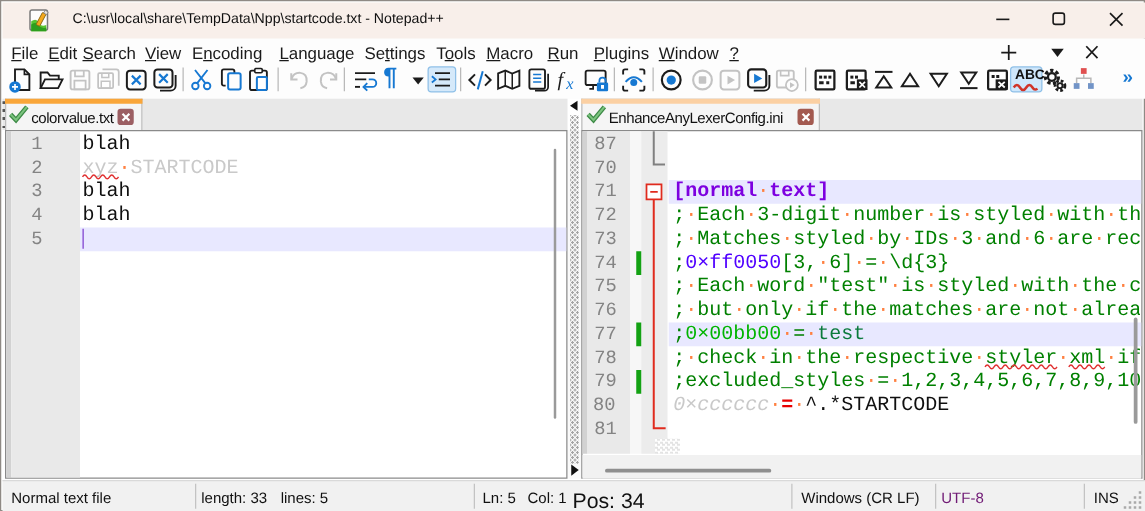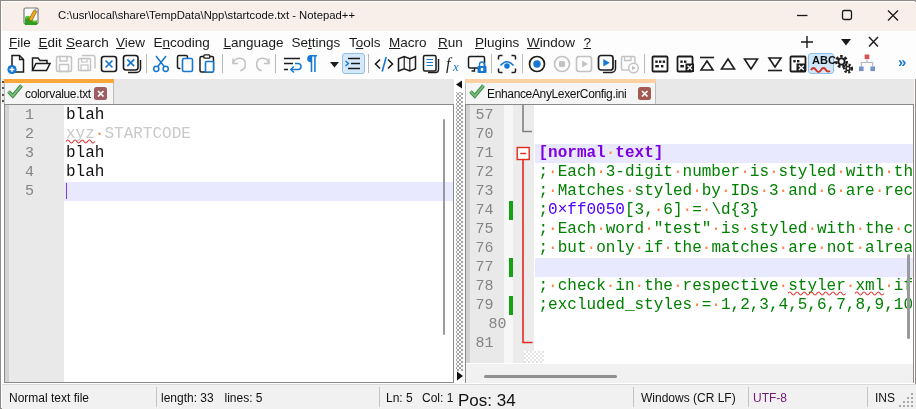--- a/index.html
+++ b/index.html
@@ -278,32 +278,32 @@
 <path d="M0,3.5 q1.8,-3 3.6,0 q1.8,3 3.6,0 q1.8,-3 3.6,0 q1.8,3 3.6,0 q1.8,-3 3.6,0 q1.8,3 3.6,0 q1.8,-3 3.6,0 q1.8,3 3.6,0" fill="none" stroke="#e03131" stroke-width="1.1"></path>
 </svg>
 <div style="position:absolute;left:438.5px;top:15px;width:2.6px;height:216px;background:#9a9a9a;border-radius:2px"></div>
 </div>
 <div style="position:absolute;left:463.5px;top:103px;width:449px;height:279px;border:1px solid #8a8a8a;background:#fff;overflow:hidden"></div>
 <div class="abs" style="position:absolute;left:463.5px;top:103px;width:449px;height:279px;overflow:hidden">
 <div style="position:absolute;left:1px;top:1px;width:4px;height:258px;background:#d2d2d2"></div>
 <div style="position:absolute;left:5px;top:1px;width:34.5px;height:258px;background:#e9e9e9"></div>
 <div style="position:absolute;left:39.5px;top:1px;width:9px;height:258px;background:#f7f7f7"></div>
 <div style="position:absolute;left:48.5px;top:1px;width:21px;height:258px;background:#ececec"></div>
-<div class="num" style="left:5px;top:1.5px;width:24px">57</div>
+<div class="num" style="left:5px;top:1.5px;width:24px">87</div>
 <div class="num" style="left:5px;top:20.5px;width:24px">70</div>
 <div class="num" style="left:5px;top:39.5px;width:24px">71</div>
 <div class="num" style="left:5px;top:58.5px;width:24px">72</div>
 <div class="num" style="left:5px;top:77.5px;width:24px">73</div>
 <div class="num" style="left:5px;top:96.5px;width:24px">74</div>
 <div class="num" style="left:5px;top:115.5px;width:24px">75</div>
 <div class="num" style="left:5px;top:134.5px;width:24px">76</div>
 <div class="num" style="left:5px;top:153.5px;width:24px">77</div>
 <div class="num" style="left:5px;top:172.5px;width:24px">78</div>
 <div class="num" style="left:5px;top:191.5px;width:24px">79</div>
-<div class="num" style="left:18px;top:210.5px;width:24px">80</div>
+<div class="num" style="left:4px;top:210.5px;width:24px">80</div>
 <div class="num" style="left:5px;top:229.5px;width:24px">81</div>
 <div style="position:absolute;left:59.5px;top:247px;width:20px;height:12px;background-image:conic-gradient(#e3e3e3 90deg,#fff 90deg 180deg,#e3e3e3 180deg 270deg,#fff 270deg);background-size:4px 4px"></div>
 <div style="position:absolute;left:44px;top:96.5px;width:4.2px;height:19px;background:#14a214"></div>
 <div style="position:absolute;left:44px;top:153.5px;width:4.2px;height:19px;background:#14a214"></div>
 <div style="position:absolute;left:44px;top:191.5px;width:4.2px;height:19px;background:#14a214"></div>
 <div style="position:absolute;left:70px;top:39.5px;width:378px;height:19px;background:#e8e8ff"></div>
 <div style="position:absolute;left:70px;top:153.5px;width:378px;height:19px;background:#e8e8ff"></div>
 <svg class="abs" style="left:0;top:0" width="449" height="279" viewBox="0 0 449 279">
 <path d="M58,1 V27.5 h9" fill="none" stroke="#808080" stroke-width="1.6"></path>
 <rect x="52.2" y="43.5" width="12" height="12" fill="#fff" stroke="#e02b1e" stroke-width="1.4"></rect>
@@ -311,22 +311,24 @@
 <path d="M58,55.5 V238.5 h9.5" fill="none" stroke="#e02b1e" stroke-width="1.6"></path>
 </svg>
 </div>
 <div class="abs" style="position:absolute;left:463.5px;top:103px;width:447.5px;height:259px;overflow:hidden">
 <div class="row" style="left:74px;top:39.5px"><b style="color:#7d00e0">[normal</b><span class="o">·</span><b style="color:#7d00e0">text]</b></div>
 <div class="row" style="left:74px;top:58.5px"><span style="color:#008000">;<span class="o">·</span>Each<span class="o">·</span>3-digit<span class="o">·</span>number<span class="o">·</span>is<span class="o">·</span>styled<span class="o">·</span>with<span class="o">·</span>thecolorvalue</span></div>
 <div class="row" style="left:74px;top:77.5px"><span style="color:#008000">;<span class="o">·</span>Matches<span class="o">·</span>styled<span class="o">·</span>by<span class="o">·</span>IDs<span class="o">·</span>3<span class="o">·</span>and<span class="o">·</span>6<span class="o">·</span>are<span class="o">·</span>recognized</span></div>
 <div class="row" style="left:74px;top:96.5px"><span style="color:#008000">;</span><span style="color:#5000ff">0×ff0050</span><span style="color:#008000">[3,</span><span class="o">·</span><span style="color:#008000">6]</span><span class="o">·</span><span style="color:#008000">=</span><span class="o">·</span><span style="color:#008000">\d{3}</span></div>
 <div class="row" style="left:74px;top:115.5px"><span style="color:#008000">;<span class="o">·</span>Each<span class="o">·</span>word<span class="o">·</span>"test"<span class="o">·</span>is<span class="o">·</span>styled<span class="o">·</span>with<span class="o">·</span>the<span class="o">·</span>colorvalue</span></div>
 <div class="row" style="left:74px;top:134.5px"><span style="color:#008000">;<span class="o">·</span>but<span class="o">·</span>only<span class="o">·</span>if<span class="o">·</span>the<span class="o">·</span>matches<span class="o">·</span>are<span class="o">·</span>not<span class="o">·</span>alreadystyled</span></div>
+<div class="row" style="left:74px;top:153.5px"><span style="color:#008000">;</span><span style="color:#00b400">0×00bb00</span><span class="o">·</span><span style="color:#008000">=</span><span class="o">·</span><span style="color:#0a7a3c">test</span></div>
 <div class="row" style="left:74px;top:172.5px"><span style="color:#008000">;<span class="o">·</span>check<span class="o">·</span>in<span class="o">·</span>the<span class="o">·</span>respective<span class="o">·</span>styler<span class="o">·</span>xml<span class="o">·</span>ifindoubt</span></div>
 <div class="row" style="left:74px;top:191.5px"><span style="color:#008000">;excluded_styles</span><span class="o">·</span><span style="color:#008000">=</span><span class="o">·</span><span style="color:#008000">1,2,3,4,5,6,7,8,9,10,11</span></div>
+<div class="row" style="left:74px;top:210.5px"><i class="k" style="color:#c9c9c9">0×cccccc</i><span class="o">·</span><b style="color:#e80000">=</b><span class="o">·</span><span style="color:#101010">^.*STARTCODE</span></div>
 <svg class="abs" style="left:323.5px;top:186px" width="60" height="6" viewBox="0 0 60 6">
 <path d="M0,3.5 q1.8,-3 3.6,0 q1.8,3 3.6,0 q1.8,-3 3.6,0 q1.8,3 3.6,0 q1.8,-3 3.6,0 q1.8,3 3.6,0 q1.8,-3 3.6,0 q1.8,3 3.6,0 q1.8,-3 3.6,0 q1.8,3 3.6,0 q1.8,-3 3.6,0 q1.8,3 3.6,0 q1.8,-3 3.6,0 q1.8,3 3.6,0 q1.8,-3 3.6,0 q1.8,3 3.6,0" fill="none" stroke="#e03131" stroke-width="1.1"></path>
       </svg>
 <svg class="abs" style="left:390.5px;top:186px" width="30" height="6" viewBox="0 0 30 6">
 <path d="M0,3.5 q1.8,-3 3.6,0 q1.8,3 3.6,0 q1.8,-3 3.6,0 q1.8,3 3.6,0 q1.8,-3 3.6,0 q1.8,3 3.6,0 q1.8,-3 3.6,0 q1.8,3 3.6,0" fill="none" stroke="#e03131" stroke-width="1.1"></path>
       </svg>
 </div>
 <div style="position:absolute;left:464.5px;top:362.5px;width:447px;height:19px;background:#f1f1f1"></div>
 <div style="position:absolute;left:483px;top:374px;width:133px;height:2.6px;background:#8f8f8f;border-radius:2px"></div>
 <div style="position:absolute;left:906px;top:253px;width:2.6px;height:85px;background:#9a9a9a;border-radius:2px"></div>

